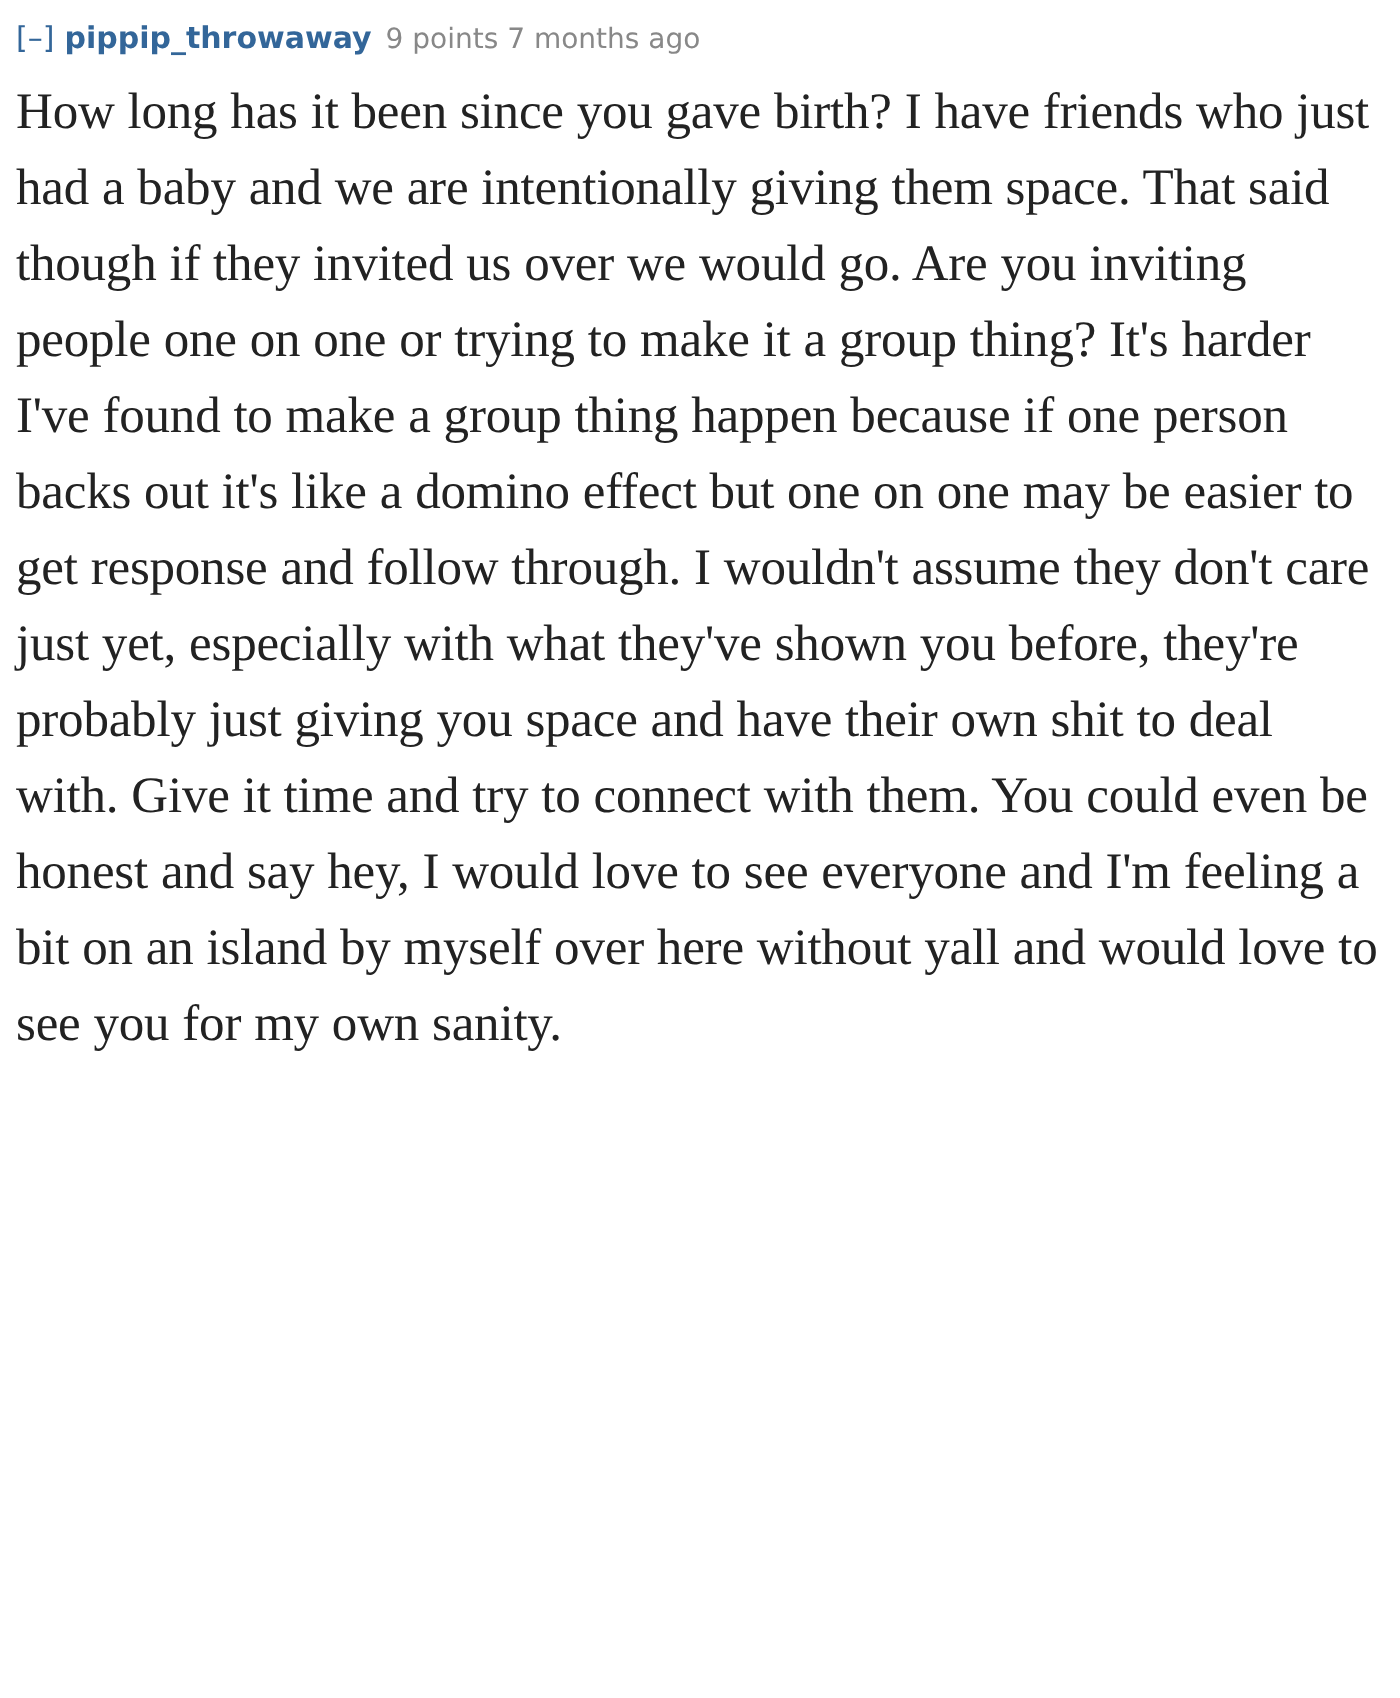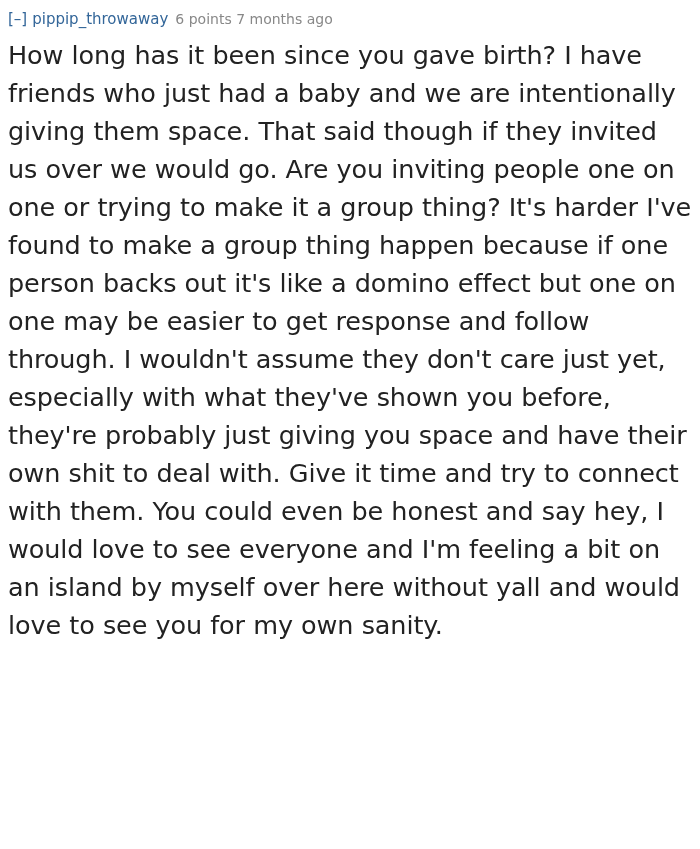--- a/index.html
+++ b/index.html
@@ -30,51 +30,52 @@
   .collapse-toggle {
     color: #369;
     font-family: "DejaVu Sans", sans-serif;
     font-size: 15px;
     margin-right: 5px;
     cursor: pointer;
     text-decoration: none;
   }
   .author {
     color: #369;
-    font-weight: normal;
+    font-weight: bold;
     font-size: 15px;
     margin-right: 7px;
     cursor: pointer;
     text-decoration: none;
   }
   .meta {
     color: #888888;
     font-size: 14px;
   }
   .comment-body {
     font-size: 25.5px;
     line-height: 38px;
     color: #222222;
     letter-spacing: -0.1px;
     word-spacing: 0.2px;
     padding-top: 2px;
   }
   .comment-body p {
     margin: 0;
+    font-family: Liberation Serif, serif;
   }
 </style>
 </head>
 <body>
 
 <div class="comment">
 
   <div class="comment-header">
     <a class="collapse-toggle" href="#">[–]</a>
     <a class="author" href="#">pippip_throwaway</a>
-    <span class="meta">6 points</span>
+    <span class="meta">9 points</span>
     <span class="meta sep">&nbsp;</span>
     <span class="meta">7 months ago</span>
   </div>
 
   <div class="comment-body">
     <p>How long has it been since you gave birth? I have friends who just had a baby and we are intentionally giving them space. That said though if they invited us over we would go. Are you inviting people one on one or trying to make it a group thing? It's harder I've found to make a group thing happen because if one person backs out it's like a domino effect but one on one may be easier to get response and follow through. I wouldn't assume they don't care just yet, especially with what they've shown you before, they're probably just giving you space and have their own shit to deal with. Give it time and try to connect with them. You could even be honest and say hey, I would love to see everyone and I'm feeling a bit on an island by myself over here without yall and would love to see you for my own sanity.</p>
   </div>
 
 </div>
 

